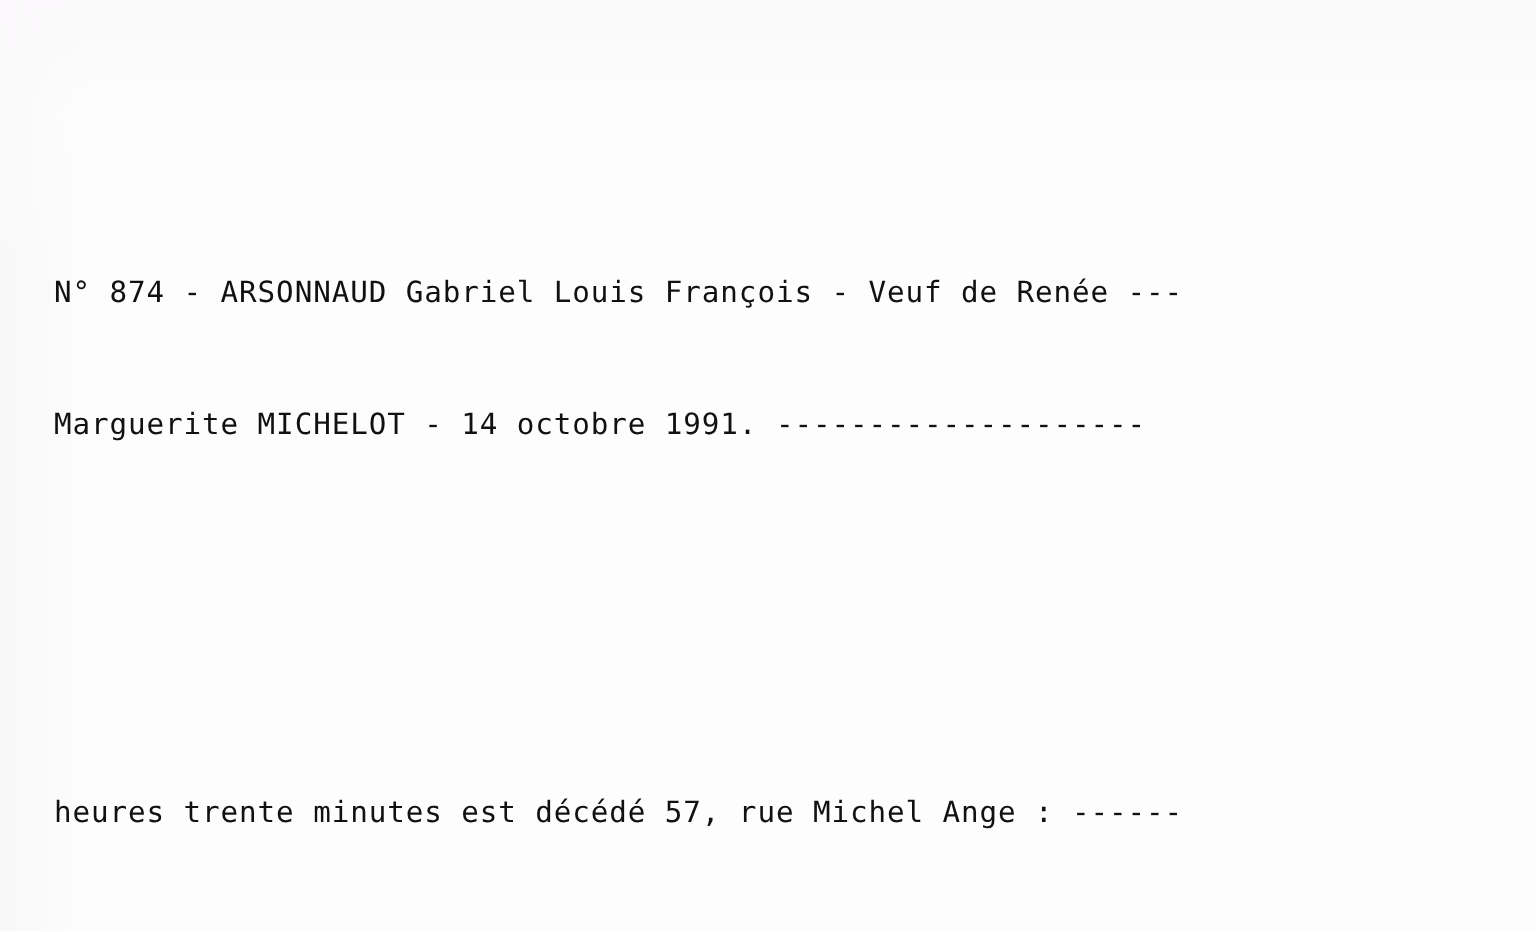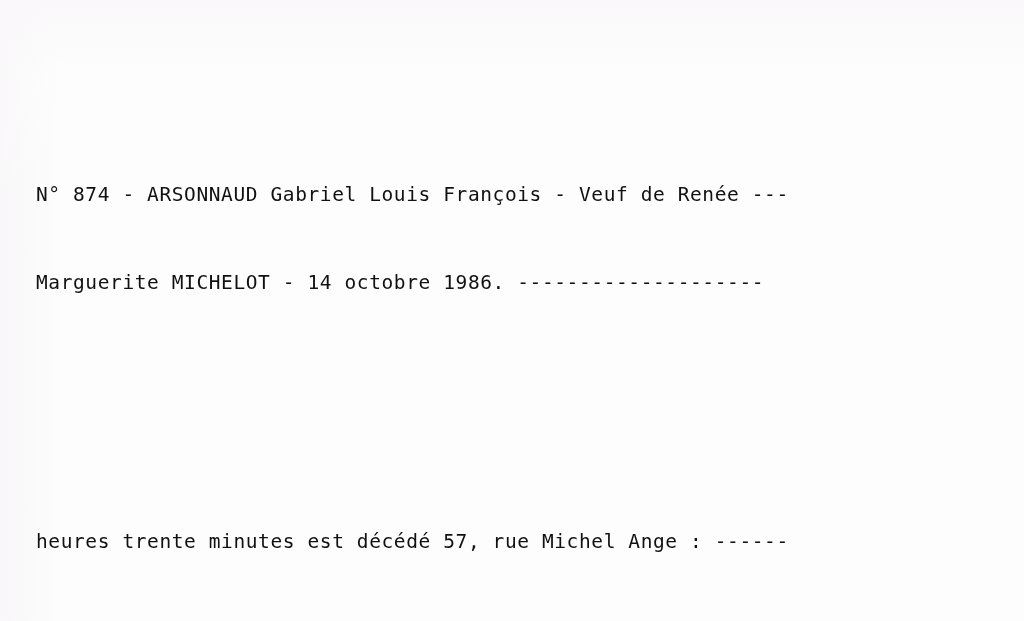--- a/index.html
+++ b/index.html
@@ -53,21 +53,21 @@
   }
 </style>
 </head>
 <body>
 
 <div class="page">
   <div class="doc-body">
 
     <p class="para">
       <span class="line">N° 874 - ARSONNAUD Gabriel Louis François - Veuf de Renée ---</span>
-      <span class="line">Marguerite MICHELOT - 14 octobre 1986. --------------------</span>
+      <span class="line">Marguerite MICHELOT - 14 octobre 1991. --------------------</span>
     </p>
 
     <p class="para">
       <span class="line">heures trente minutes est décédé 57, rue Michel Ange : ------</span>
       
       
       
       
       
       

